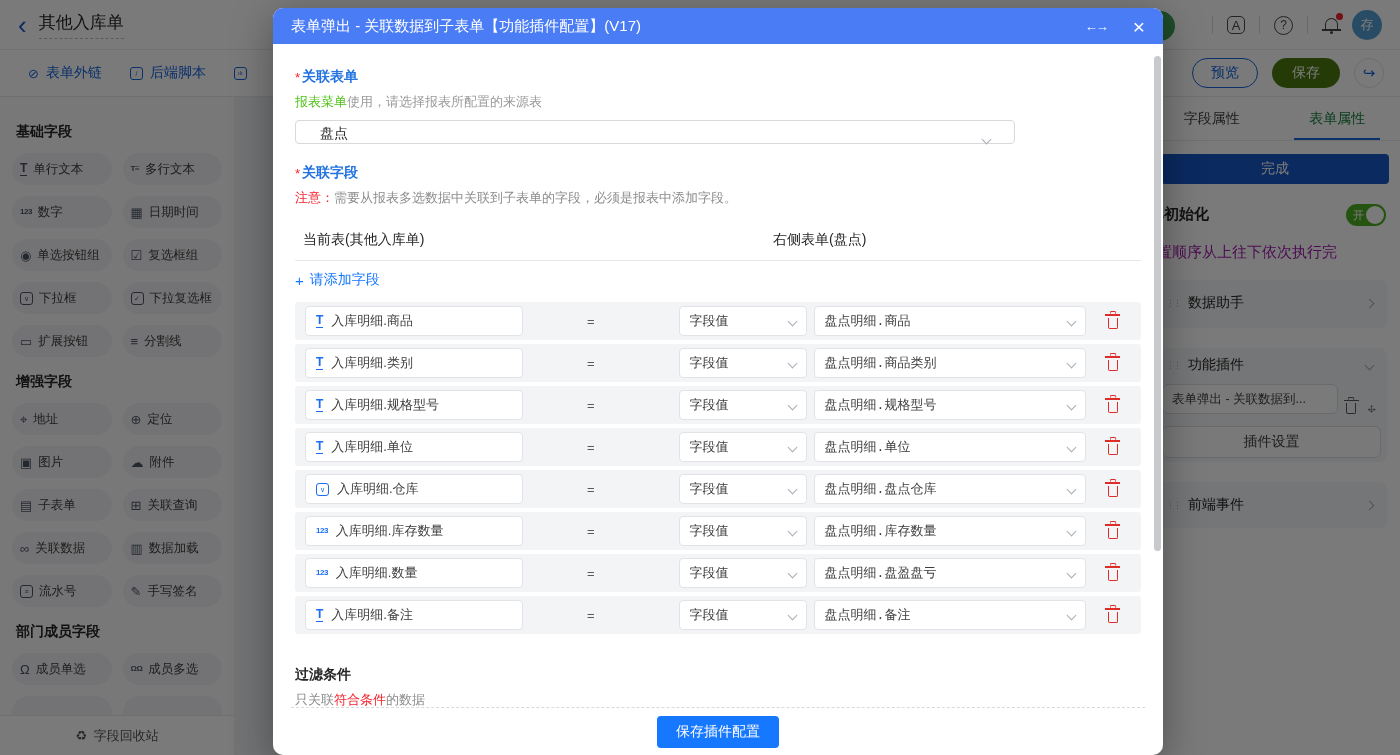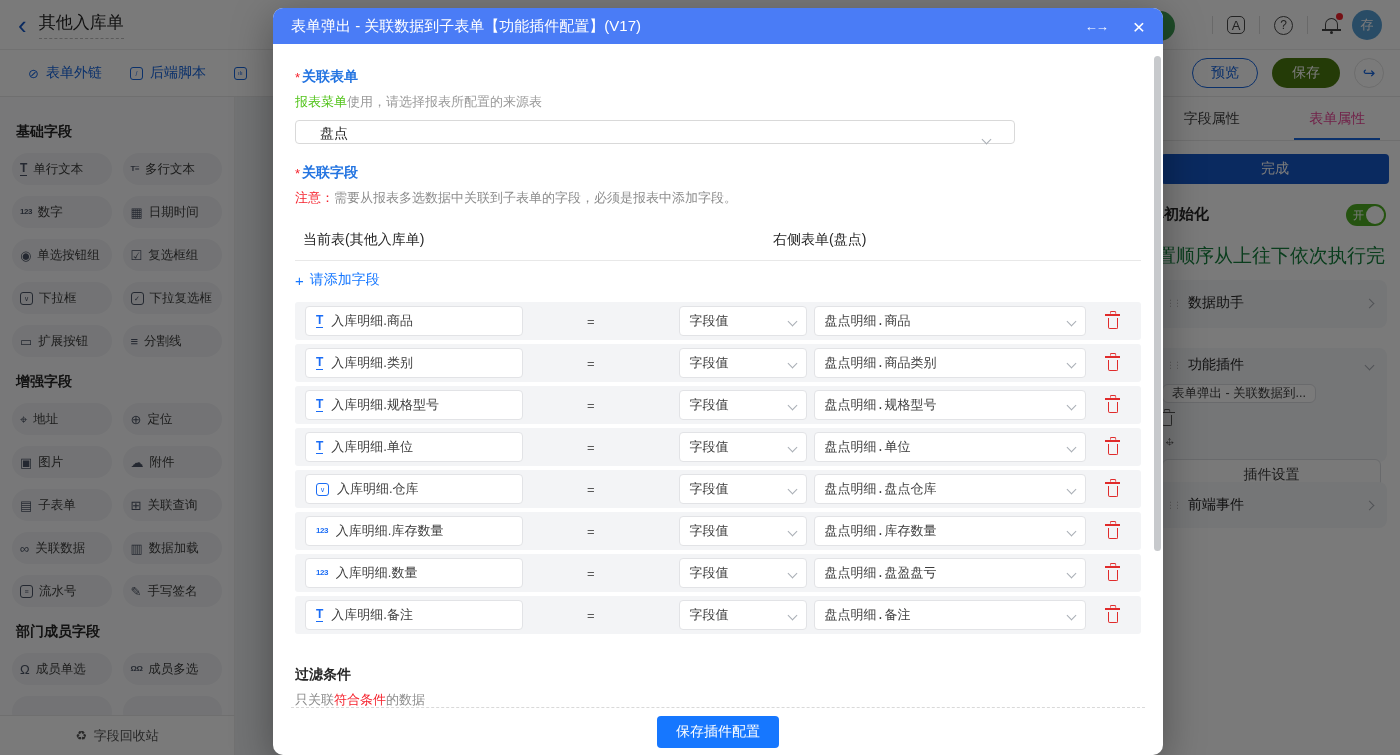--- a/index.html
+++ b/index.html
@@ -42,37 +42,37 @@
   .ic-num{font-size:8px;font-weight:bold;letter-spacing:-.5px;}
   .ic-sm{width:13px;height:13px;border-width:1.3px;font-size:7px;border-color:currentColor;}
   .ic-chart{font-size:6px;letter-spacing:0;}
   .side-bottom{position:absolute;left:0;top:715px;width:235px;height:40px;background:#fff;border-top:1px solid #e8e8e8;border-right:1px solid #ececec;display:flex;align-items:center;justify-content:center;gap:7px;color:#555;font-size:13px;cursor:pointer;}
 
   .canvas{position:absolute;left:235px;top:97px;width:913px;height:658px;background:#eef0f3;}
 
   .rightpanel{position:absolute;left:1148px;top:97px;width:252px;height:658px;background:#fff;border-left:1px solid #e8e8e8;}
   .rp-tabs{height:44px;border-bottom:1px solid #e8e8e8;display:flex;}
   .rp-tab{flex:1;display:flex;align-items:center;justify-content:center;font-size:14px;color:#404040;position:relative;cursor:pointer;}
-  .rp-tab.active{color:#ec4899;}
+  .rp-tab.active{color:#15803d;}
   .rp-tab.active::after{content:"";position:absolute;left:50%;transform:translateX(-50%);bottom:0;width:86px;height:2px;background:#1766e0;}
   .rp-done{position:absolute;left:12px;top:57px;width:228px;height:30px;background:#1658c8;border-radius:4px;color:#fff;font-size:14px;display:flex;align-items:center;justify-content:center;cursor:pointer;}
   .rp-init-row{position:absolute;left:0px;top:108px;width:240px;display:flex;align-items:center;}
   .rp-init-title{font-size:15px;font-weight:bold;color:#262626;}
   .toggle{position:absolute;right:-36px;top:-1px;width:40px;height:22px;border-radius:11px;background:#4fae23;cursor:pointer;}
   .toggle .t-label{position:absolute;left:7px;top:4px;font-size:11px;color:#fff;}
   .toggle .knob{position:absolute;right:2px;top:2px;width:18px;height:18px;border-radius:50%;background:#fff;}
-  .rp-desc{position:absolute;left:8px;top:146px;font-size:19px;color:#15803d;white-space:nowrap;}
+  .rp-desc{position:absolute;left:8px;top:146px;font-size:15px;color:#a21caf;white-space:nowrap;}
   .rp-card{position:absolute;left:7px;width:231px;background:#f5f6f8;border-radius:8px;}
   .rp-card-row{height:46px;display:flex;align-items:center;padding:0 14px 0 10px;cursor:pointer;}
   .drag{color:#b9b9b9;font-size:9px;letter-spacing:-2px;margin-right:8px;}
   .rp-card-label{font-size:14px;color:#262626;flex:1;}
   .chev{display:inline-block;width:7px;height:7px;border-right:1.5px solid #a9aeb5;border-bottom:1.5px solid #a9aeb5;}
   .chev.right{transform:rotate(-45deg);}
   .chev.down{transform:rotate(45deg);}
-  .plugin-line{display:flex;align-items:flex-start;padding:2px 8px 0 6px;gap:8px;flex-direction:column;}
+  .plugin-line{display:flex;align-items:flex-end;padding:2px 8px 0 6px;gap:8px;}
   .plugin-input{flex:1;height:30px;background:#fff;border:1px solid #dcdee2;border-radius:6px;display:flex;align-items:center;padding:0 9px;font-size:12.5px;color:#404040;white-space:nowrap;overflow:hidden;cursor:pointer;}
   .g-trash{color:#5a5a5a;}
   .ic-move{position:relative;color:#5a5a5a;font-size:13px;width:15px;cursor:pointer;}
   .ic-move::after{content:"↕";position:absolute;left:50%;top:50%;transform:translate(-50%,-52%);}
   .plugin-settings{margin:12px 6px 10px;height:32px;border:1px solid #dcdee2;border-radius:6px;background:#fdfdfd;display:flex;align-items:center;justify-content:center;font-size:14px;color:#404040;cursor:pointer;}
 
   
   .trash{position:relative;display:inline-block;width:10px;height:11px;border:1.5px solid currentColor;border-top:none;border-radius:0 0 2px 2px;margin-top:4px;cursor:pointer;}
   .trash::before{content:"";position:absolute;left:-3.5px;right:-3.5px;top:-3.2px;height:1.5px;background:currentColor;}
   .trash::after{content:"";position:absolute;left:50%;transform:translateX(-50%);top:-6.2px;width:5px;height:2px;border:1.5px solid currentColor;border-bottom:none;border-radius:2px 2px 0 0;}

